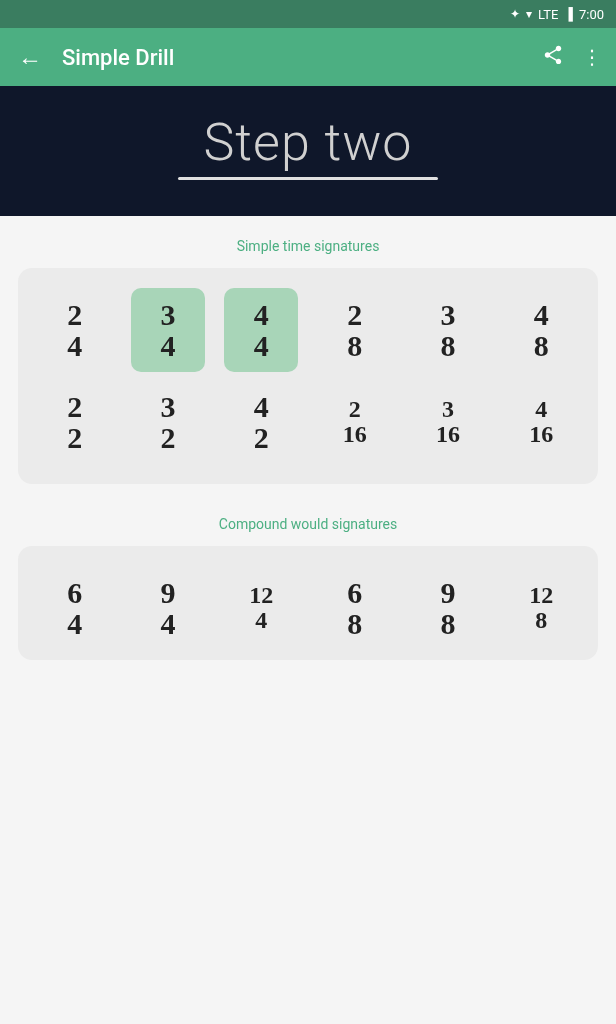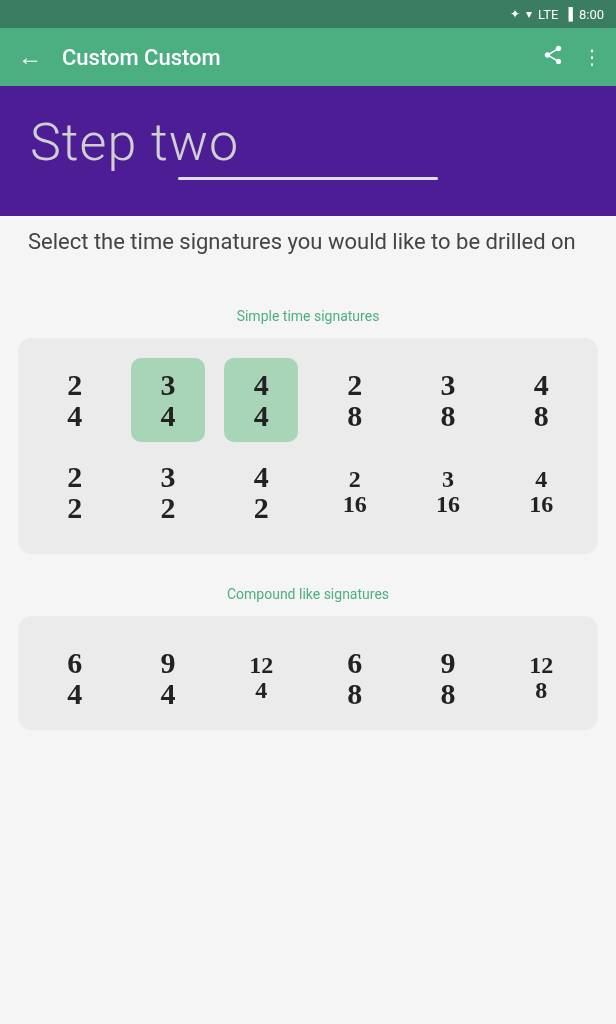--- a/index.html
+++ b/index.html
@@ -67,22 +67,23 @@
 
     
     .content {
       padding: 0 0 30px 0;
       background: #f5f5f5;
       min-height: calc(1024px - 86px);
     }
 
     
     .step-heading-wrap {
-      background: #4c1d95;
+      background: #0f172a;
       padding: 28px 30px 16px 30px;
+      text-align: center;
     }
     .step-heading {
       font-size: 52px;
       font-weight: 300;
       color: #d0d0d0;
       letter-spacing: 1px;
       font-style: normal;
       line-height: 1.1;
       margin-bottom: 6px;
     }
@@ -162,45 +163,44 @@
     }
   </style>
 </head>
 <body>
 
 <div class="status-bar">
   <span class="status-icon">✦</span>
   <span class="status-icon">▾</span>
   <span class="status-bar-text">LTE</span>
   <span class="status-icon">▐</span>
-  <span class="status-bar-text">8:00</span>
+  <span class="status-bar-text">7:00</span>
 </div>
 
 <div class="toolbar">
   <span class="toolbar-back">←</span>
-  <span class="toolbar-title">Custom Custom</span>
+  <span class="toolbar-title">Simple Drill</span>
   <div class="toolbar-actions">
     <span class="toolbar-icon">
       
       <svg width="22" height="22" viewBox="0 0 24 24" fill="white">
         <path d="M18 16.08c-.76 0-1.44.3-1.96.77L8.91 12.7c.05-.23.09-.46.09-.7s-.04-.47-.09-.7l7.05-4.11c.54.5 1.25.81 2.04.81 1.66 0 3-1.34 3-3s-1.34-3-3-3-3 1.34-3 3c0 .24.04.47.09.7L8.04 9.81C7.5 9.31 6.79 9 6 9c-1.66 0-3 1.34-3 3s1.34 3 3 3c.79 0 1.5-.31 2.04-.81l7.12 4.16c-.05.21-.08.43-.08.65 0 1.61 1.31 2.92 2.92 2.92s2.92-1.31 2.92-2.92-1.31-2.92-2.92-2.92z"></path>
       </svg>
     </span>
     <span class="toolbar-icon">⋮</span>
   </div>
 </div>
 
 <div class="content">
 
   <div class="step-heading-wrap">
     <div class="step-heading">Step two</div>
     <div class="step-underline"></div>
   </div>
 
-  <div class="step-description">Select the time signatures you would like to be drilled on</div>
 
   <div class="section-label">Simple time signatures</div>
 
   <div class="sig-card">
 
     <div class="sig-row" id="simple-row-1">
         <div class="sig-item">
         <span class="sig-top">2</span>
         <span class="sig-bottom">4</span>
       </div>
@@ -247,21 +247,21 @@
         <span class="sig-top small">3</span>
         <span class="sig-bottom small">16</span>
       </div>
         <div class="sig-item">
         <span class="sig-top small">4</span>
         <span class="sig-bottom small">16</span>
       </div>
       </div>
   </div>
 
-  <div class="section-label">Compound like signatures</div>
+  <div class="section-label">Compound would signatures</div>
 
   <div class="compound-card">
     <div class="sig-row" id="compound-row-1">
         <div class="sig-item">
         <span class="sig-top">6</span>
         <span class="sig-bottom">4</span>
       </div>
         <div class="sig-item">
         <span class="sig-top">9</span>
         <span class="sig-bottom">4</span>

